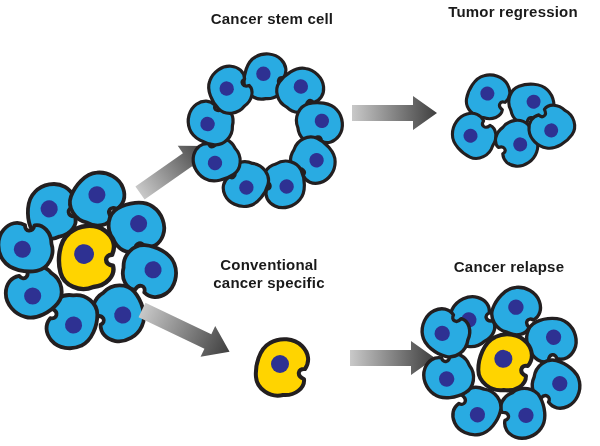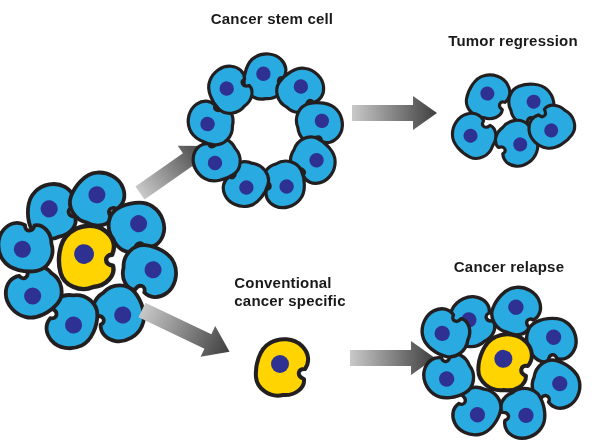--- a/index.html
+++ b/index.html
@@ -8,20 +8,21 @@
     position: relative;
     width: 600px;
     height: 446px;
     background: var(--background, #fff);
     overflow: hidden;
   }
   #stage svg { display: block; position: absolute; left: 0; top: 0; }
   .label {
     position: absolute;
     transform: translateX(-50%);
+    text-align: center;
     font-weight: bold;
     font-size: 15px;
     line-height: 18px;
     letter-spacing: 0.2px;
     color: var(--label-text, #1a1a1a);
     white-space: nowrap;
   }
   .blob {
     stroke: var(--outline, #231f20);
     stroke-width: 4;
@@ -104,22 +105,22 @@
       <use href="#cell" class="blue" transform="translate(449,376) rotate(245) scale(0.85) translate(-32,-32)"></use>
       <use href="#cell" class="blue" transform="translate(446,333) rotate(290) scale(0.85) translate(-32,-32)"></use>
       <use href="#cell" class="yellow" transform="translate(505,363) rotate(5) scale(1.0) translate(-32,-32)"></use>
     </g>
   </svg>
 
   <div class="label" style="left:272px; top:10px;">
     <div>Cancer stem cell</div>
   </div>
 
-  <div class="label" style="left:513px; top:32px;">Tumor regression</div>
+  <div class="label" style="left:513px; top:3px;">Tumor regression</div>
 
-  <div class="label" style="left:290px; top:256px;margin-top:18px;">
+  <div class="label" style="left:269px; top:256px;">
     <div>Conventional</div>
     <div>cancer specific</div>
   </div>
 
   <div class="label" style="left:509px; top:258px;">Cancer relapse</div>
 
 </div>
 
 </body></html>

